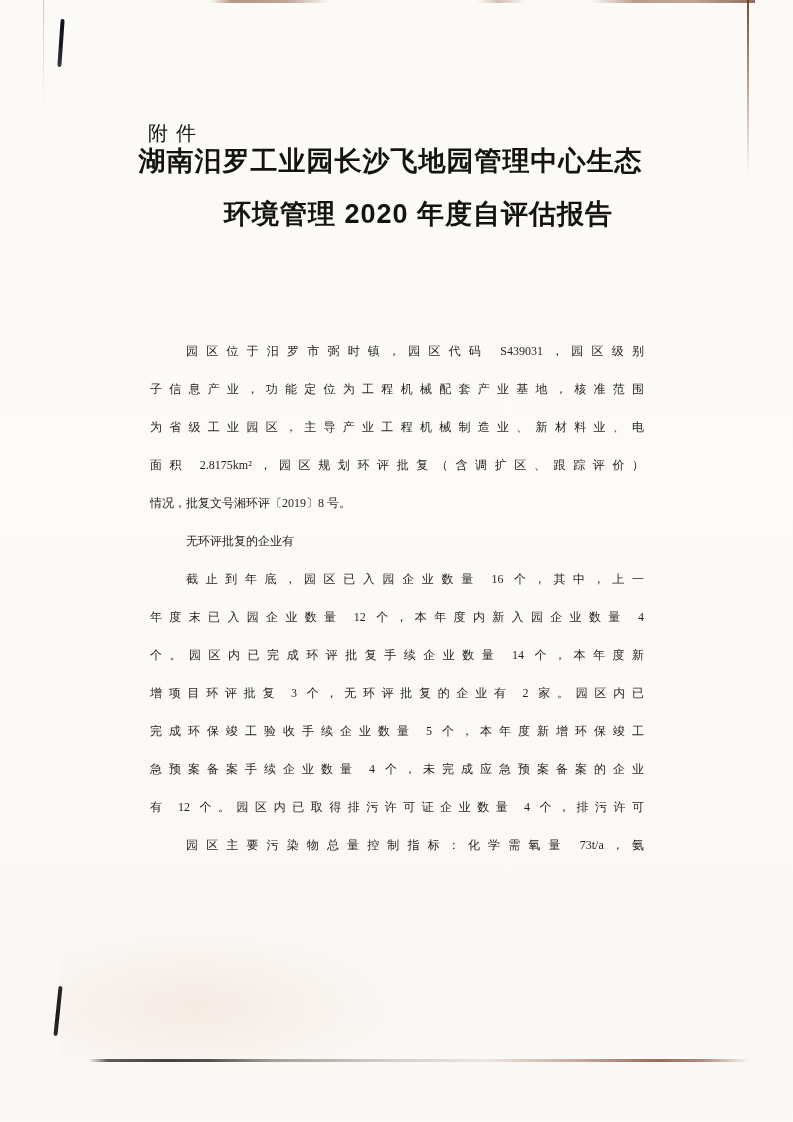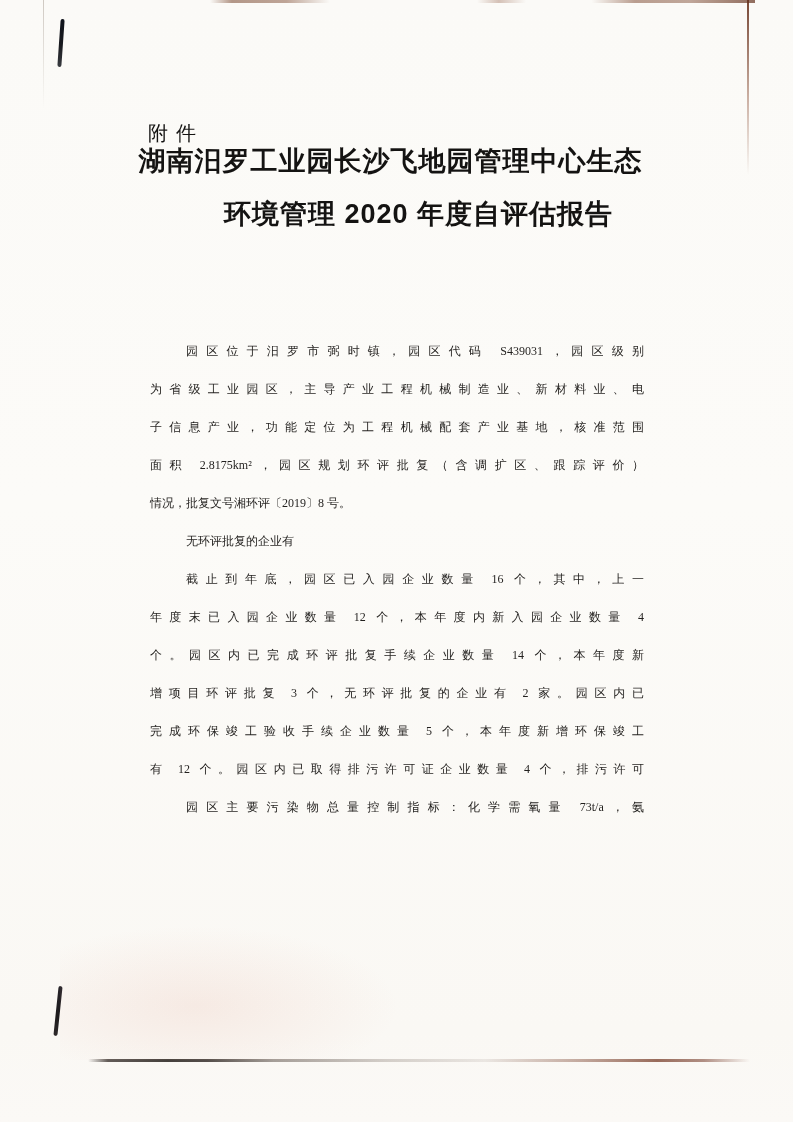--- a/index.html
+++ b/index.html
@@ -102,30 +102,31 @@
   <div class="artifact pink-smudge"></div>
 
   <div class="attachment">附件</div>
 
   <h1 class="title-line title-line-1">湖南汨罗工业园长沙飞地园管理中心生态</h1>
   <h1 class="title-line title-line-2">环境管理 2020 年度自评估报告</h1>
 
 
   <div class="body-col">
     <div class="bl ind">园区位于汨罗市弼时镇，园区代码 S439031，园区级别</div>
+    <div class="bl">子信息产业，功能定位为工程机械配套产业基地，核准范围</div>
     <div class="bl">为省级工业园区，主导产业工程机械制造业、新材料业、电</div>
-    <div class="bl">子信息产业，功能定位为工程机械配套产业基地，核准范围</div>
     <div class="bl">面积 2.8175km²，园区规划环评批复（含调扩区、跟踪评价）</div>
     <div class="bl left">情况，批复文号湘环评〔2019〕8 号。</div>
 
     <div class="bl ind left">无环评批复的企业有</div>
 
     <div class="bl ind">截止到年底，园区已入园企业数量 16 个，其中，上一</div>
     <div class="bl">年度末已入园企业数量 12 个，本年度内新入园企业数量 4</div>
     <div class="bl">个。园区内已完成环评批复手续企业数量 14 个，本年度新</div>
     <div class="bl">增项目环评批复 3 个，无环评批复的企业有 2 家。园区内已</div>
     <div class="bl">完成环保竣工验收手续企业数量 5 个，本年度新增环保竣工</div>
+    <div class="bl">急预案备案手续企业数量 4 个，未完成应急预案备案的企业</div>
     <div class="bl">有 12 个。园区内已取得排污许可证企业数量 4 个，排污许可</div>
 
     <div class="bl ind">园区主要污染物总量控制指标：化学需氧量 73t/a，氨</div>
   </div>
 
 </div>
 
 </body></html>

